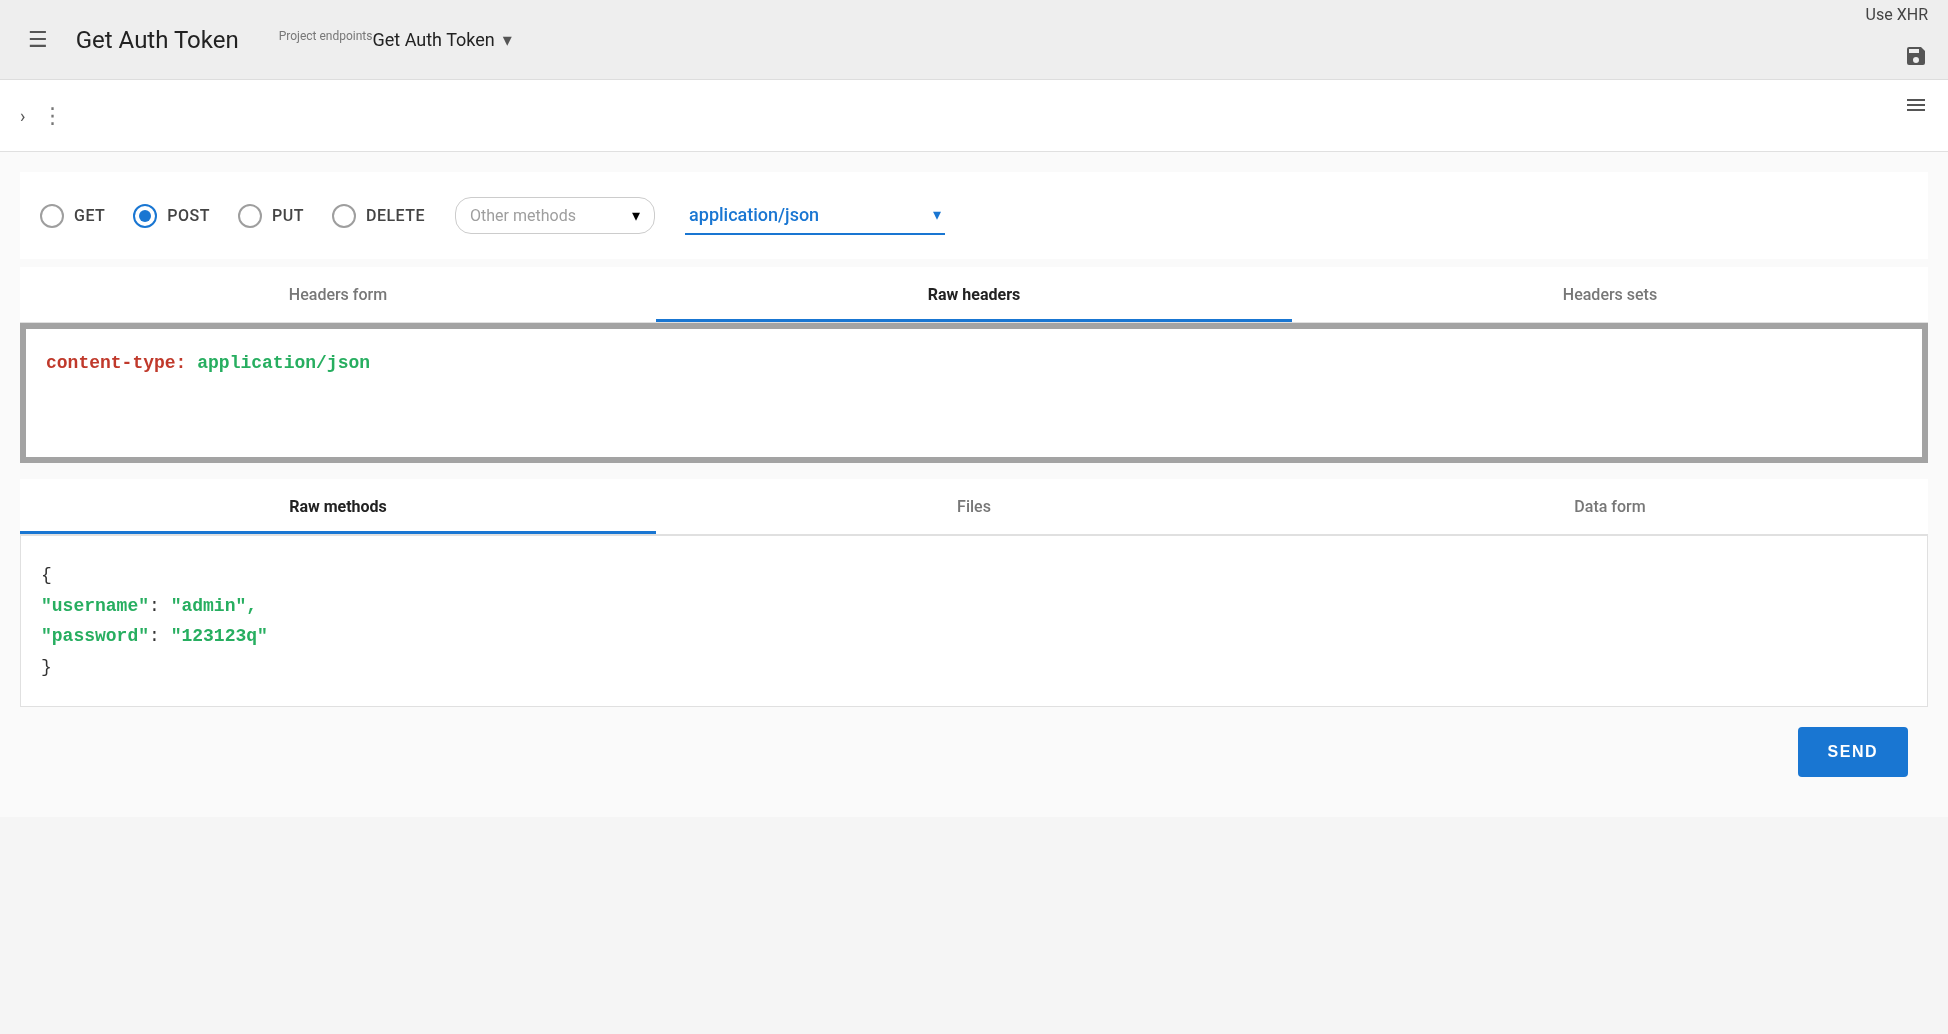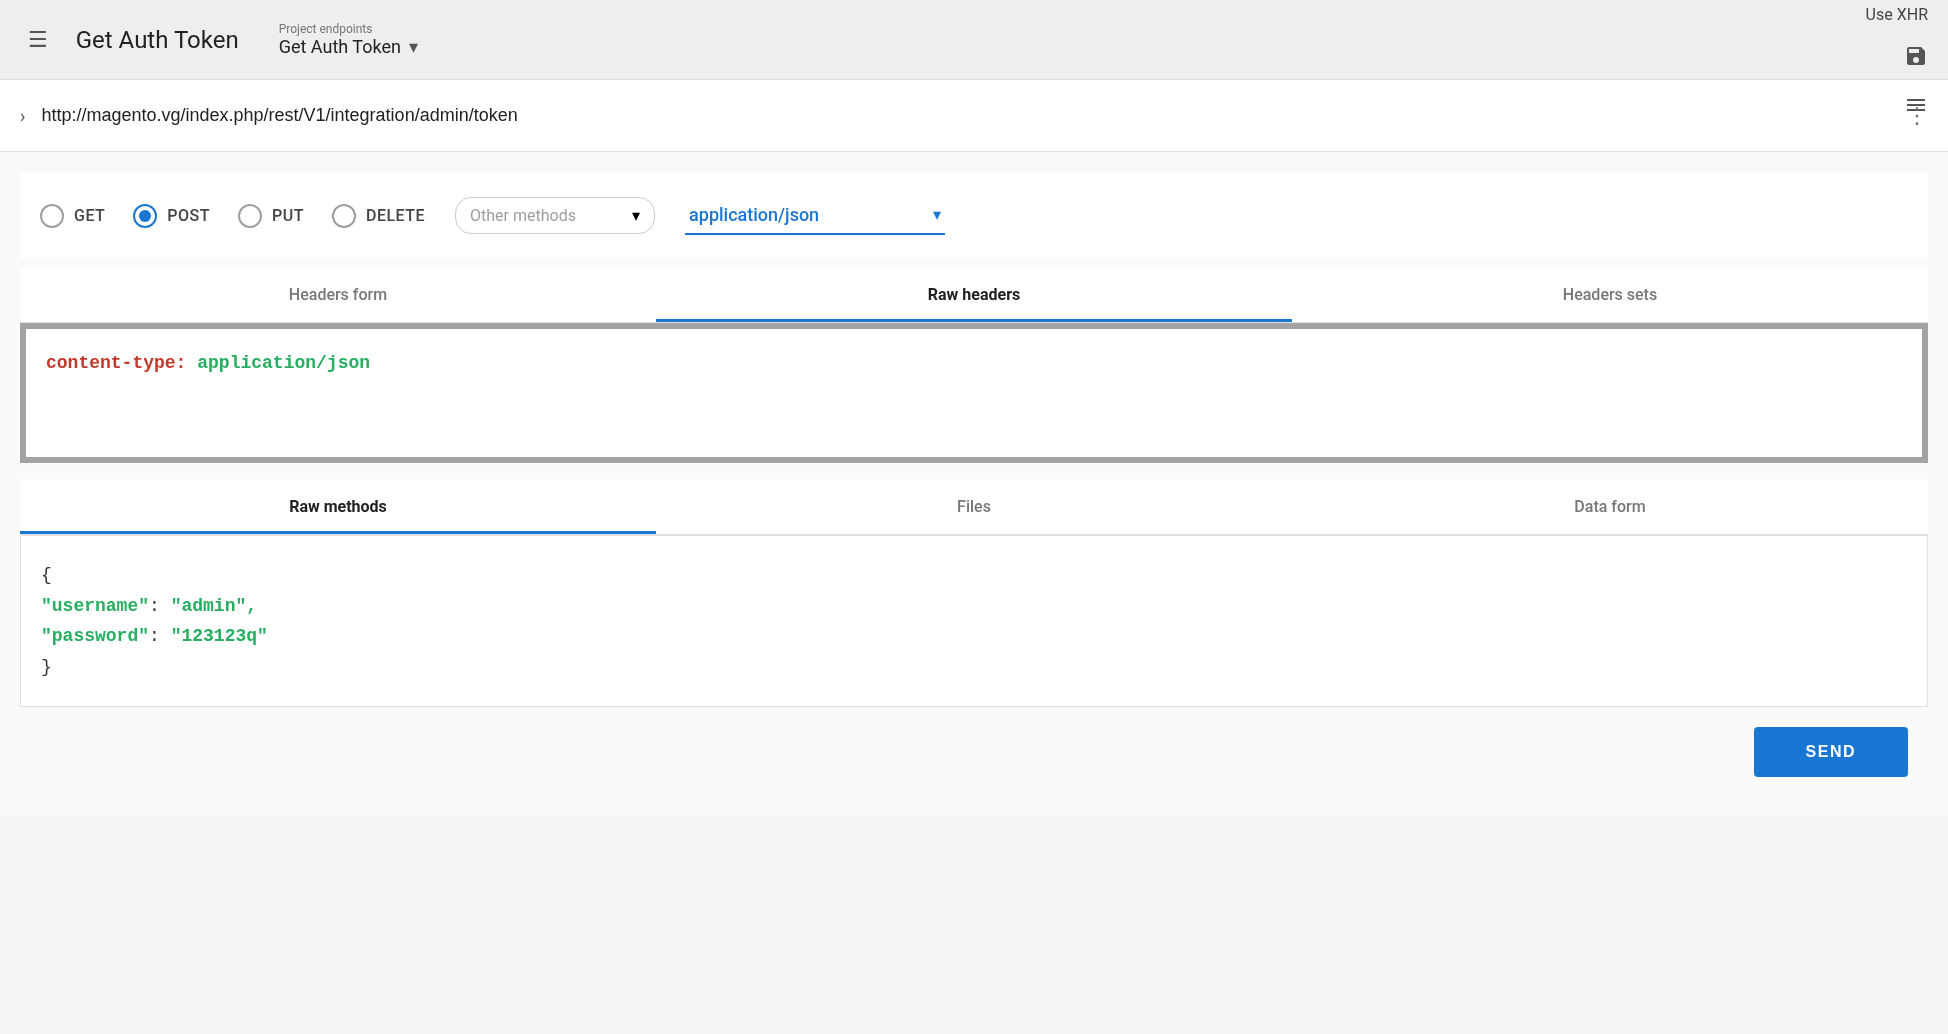--- a/index.html
+++ b/index.html
@@ -28,21 +28,20 @@
       padding: 8px;
     }
     .toolbar-title {
       font-size: 24px;
       font-weight: 400;
       color: #222;
       margin-right: 10px;
     }
     .toolbar-project {
       display: flex;
-      flex-direction: column;
       margin-left: 10px;
     }
     .toolbar-project-label {
       font-size: 12px;
       color: #777;
     }
     .toolbar-project-select {
       display: flex;
       align-items: center;
       gap: 8px;
@@ -285,21 +284,21 @@
       display: flex;
       justify-content: flex-end;
       padding: 20px;
       background: #fafafa;
     }
     .send-button {
       background: #1976d2;
       color: #fff;
       border: none;
       border-radius: 4px;
-      padding: 16px 52px;
+      padding: 16px 30px;
       font-size: 16px;
       font-weight: 700;
       letter-spacing: 1.5px;
       cursor: pointer;
     }
   </style>
 </head>
 <body>
 
 <div class="toolbar">
@@ -326,21 +325,20 @@
     <span class="more-icon">
       <svg width="24" height="24" viewBox="0 0 24 24" fill="#555">
           <path d="M3 18h18v-2H3v2zm0-5h18v-2H3v2zm0-7v2h18V6H3z"></path>
         </svg>
     </span>
   </div>
 </div>
 
 <div class="url-bar">
   <span class="url-expand-icon">›</span>
-  <input class="url-input" type="text" value="http://magento.vg/index.php/rest/V1/integration/admin/token" style="">
   <span class="url-more-icon">⋮</span>
 </div>
 
 <div class="main-content">
 
   <div class="method-row">
     <div class="radio-group">
 
       <div class="radio-item">
         <div class="radio-circle"></div>

